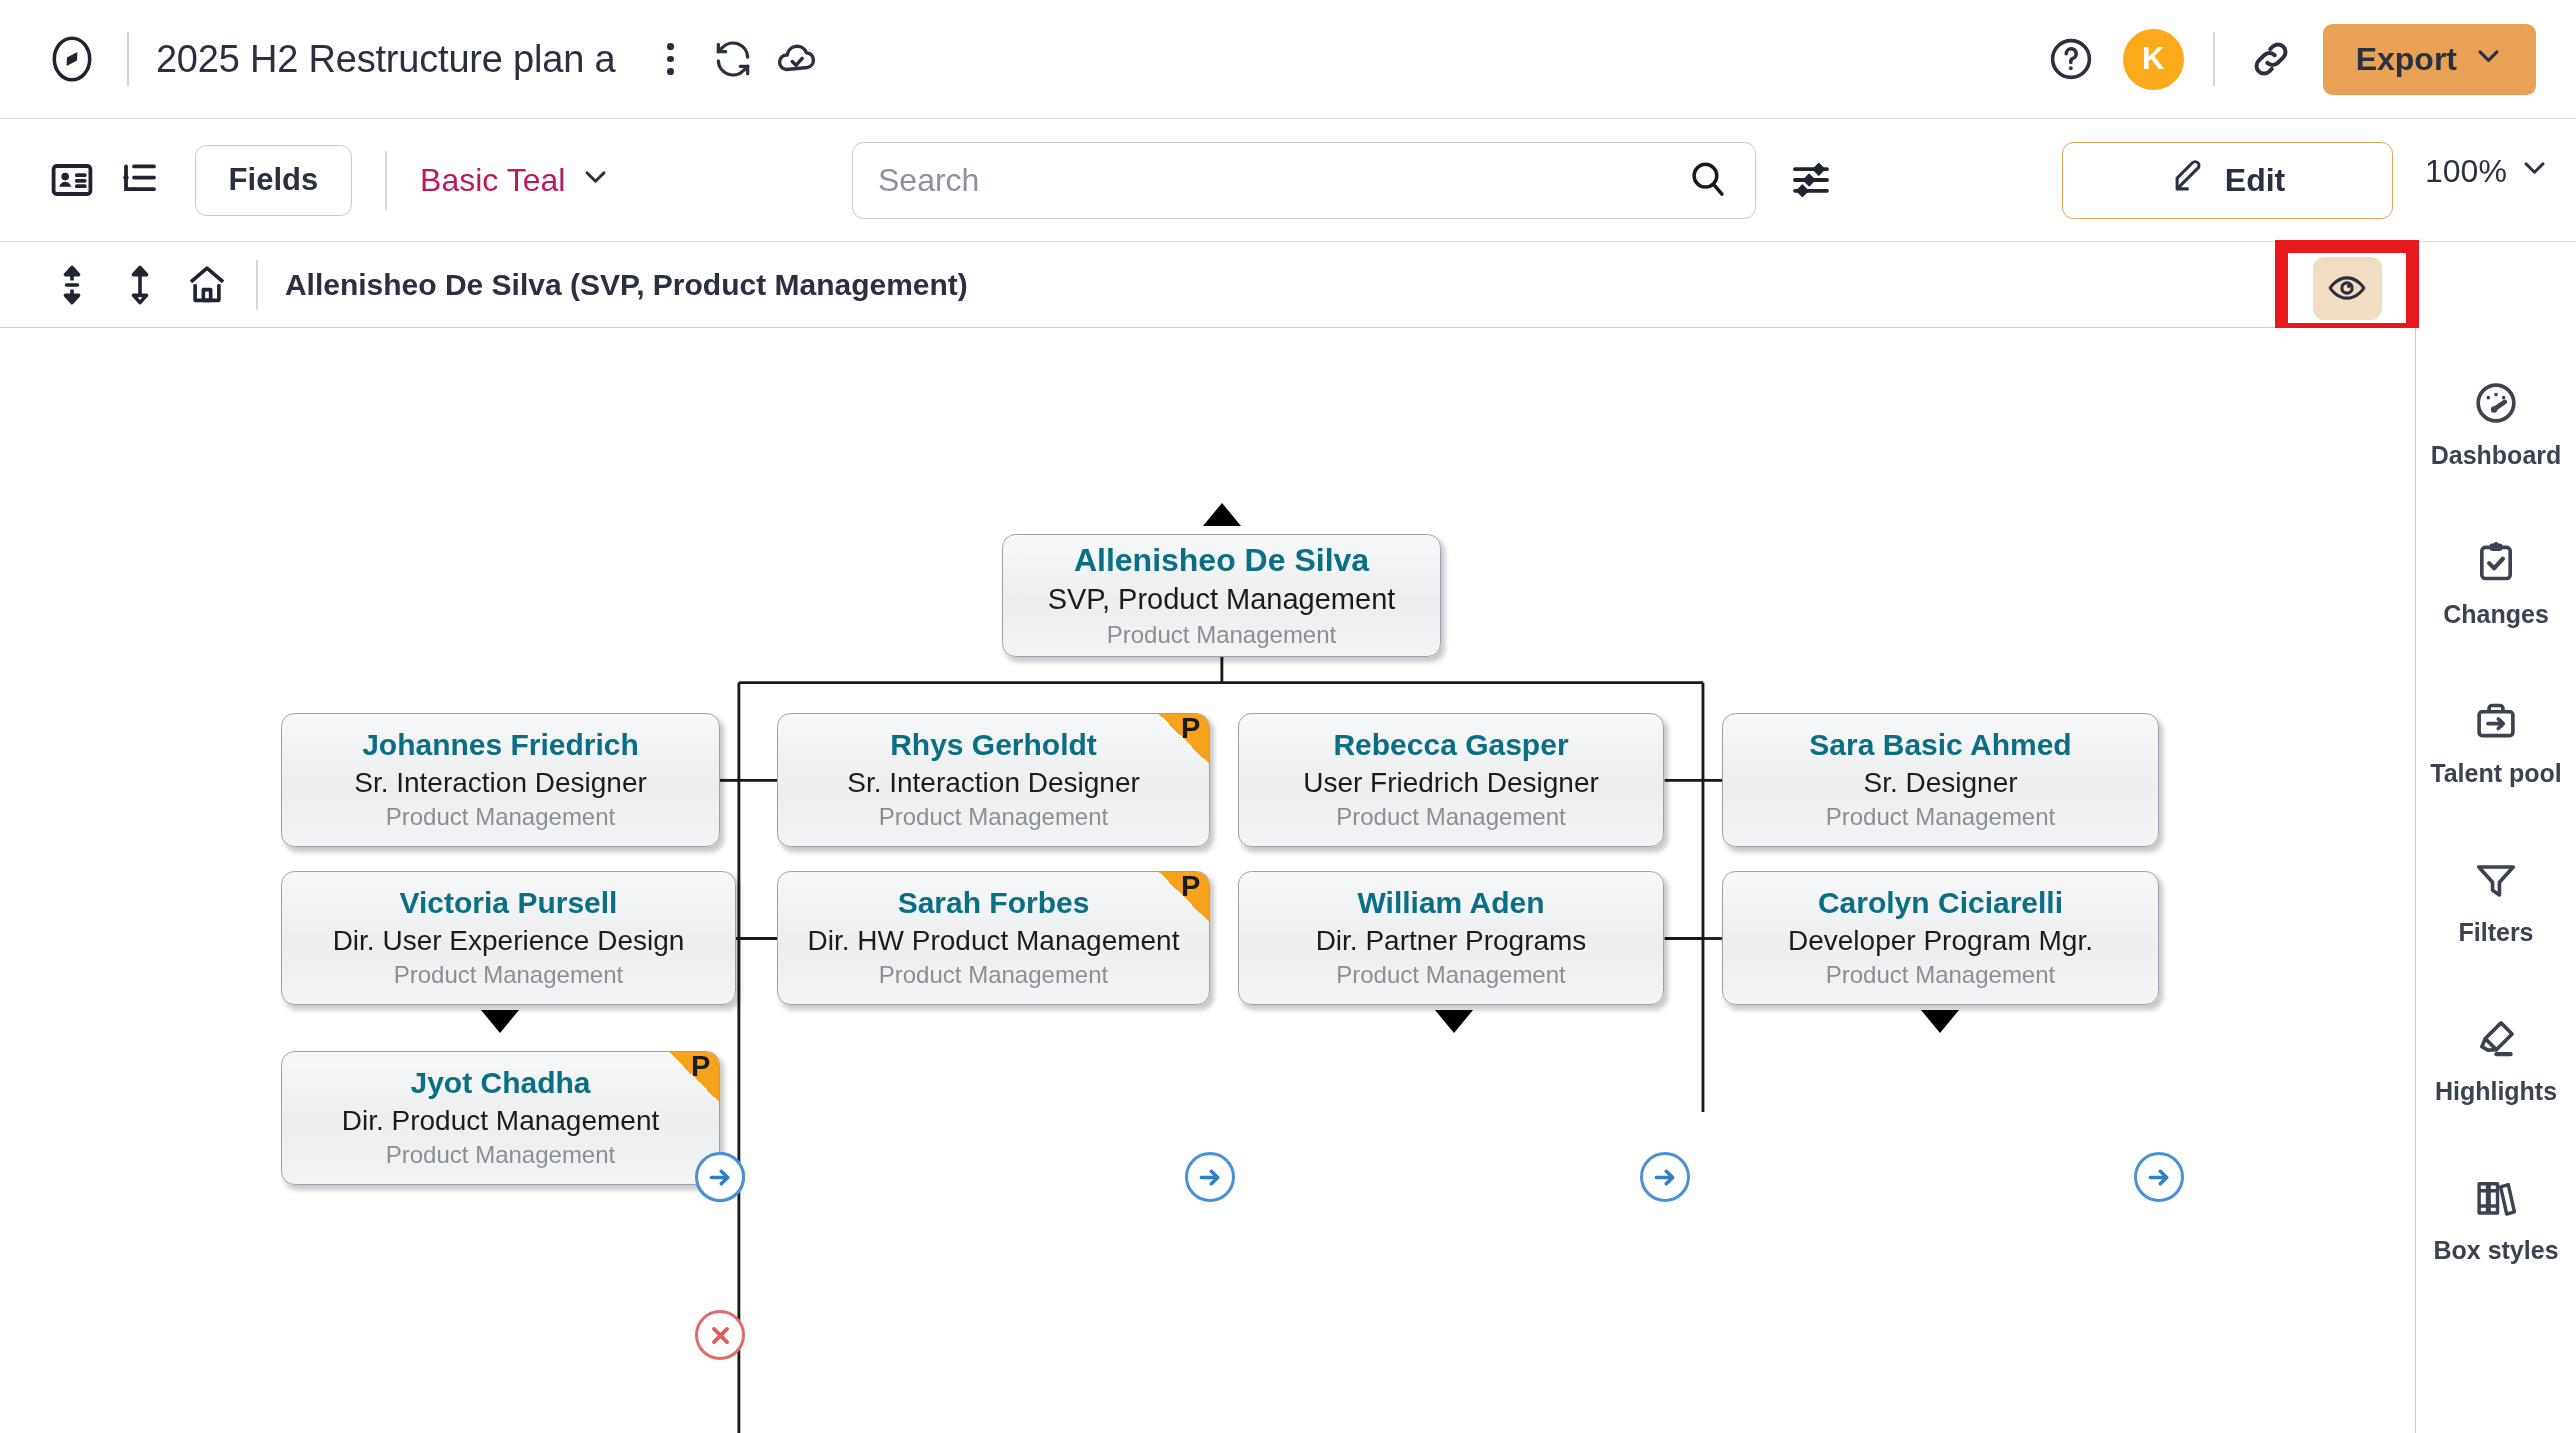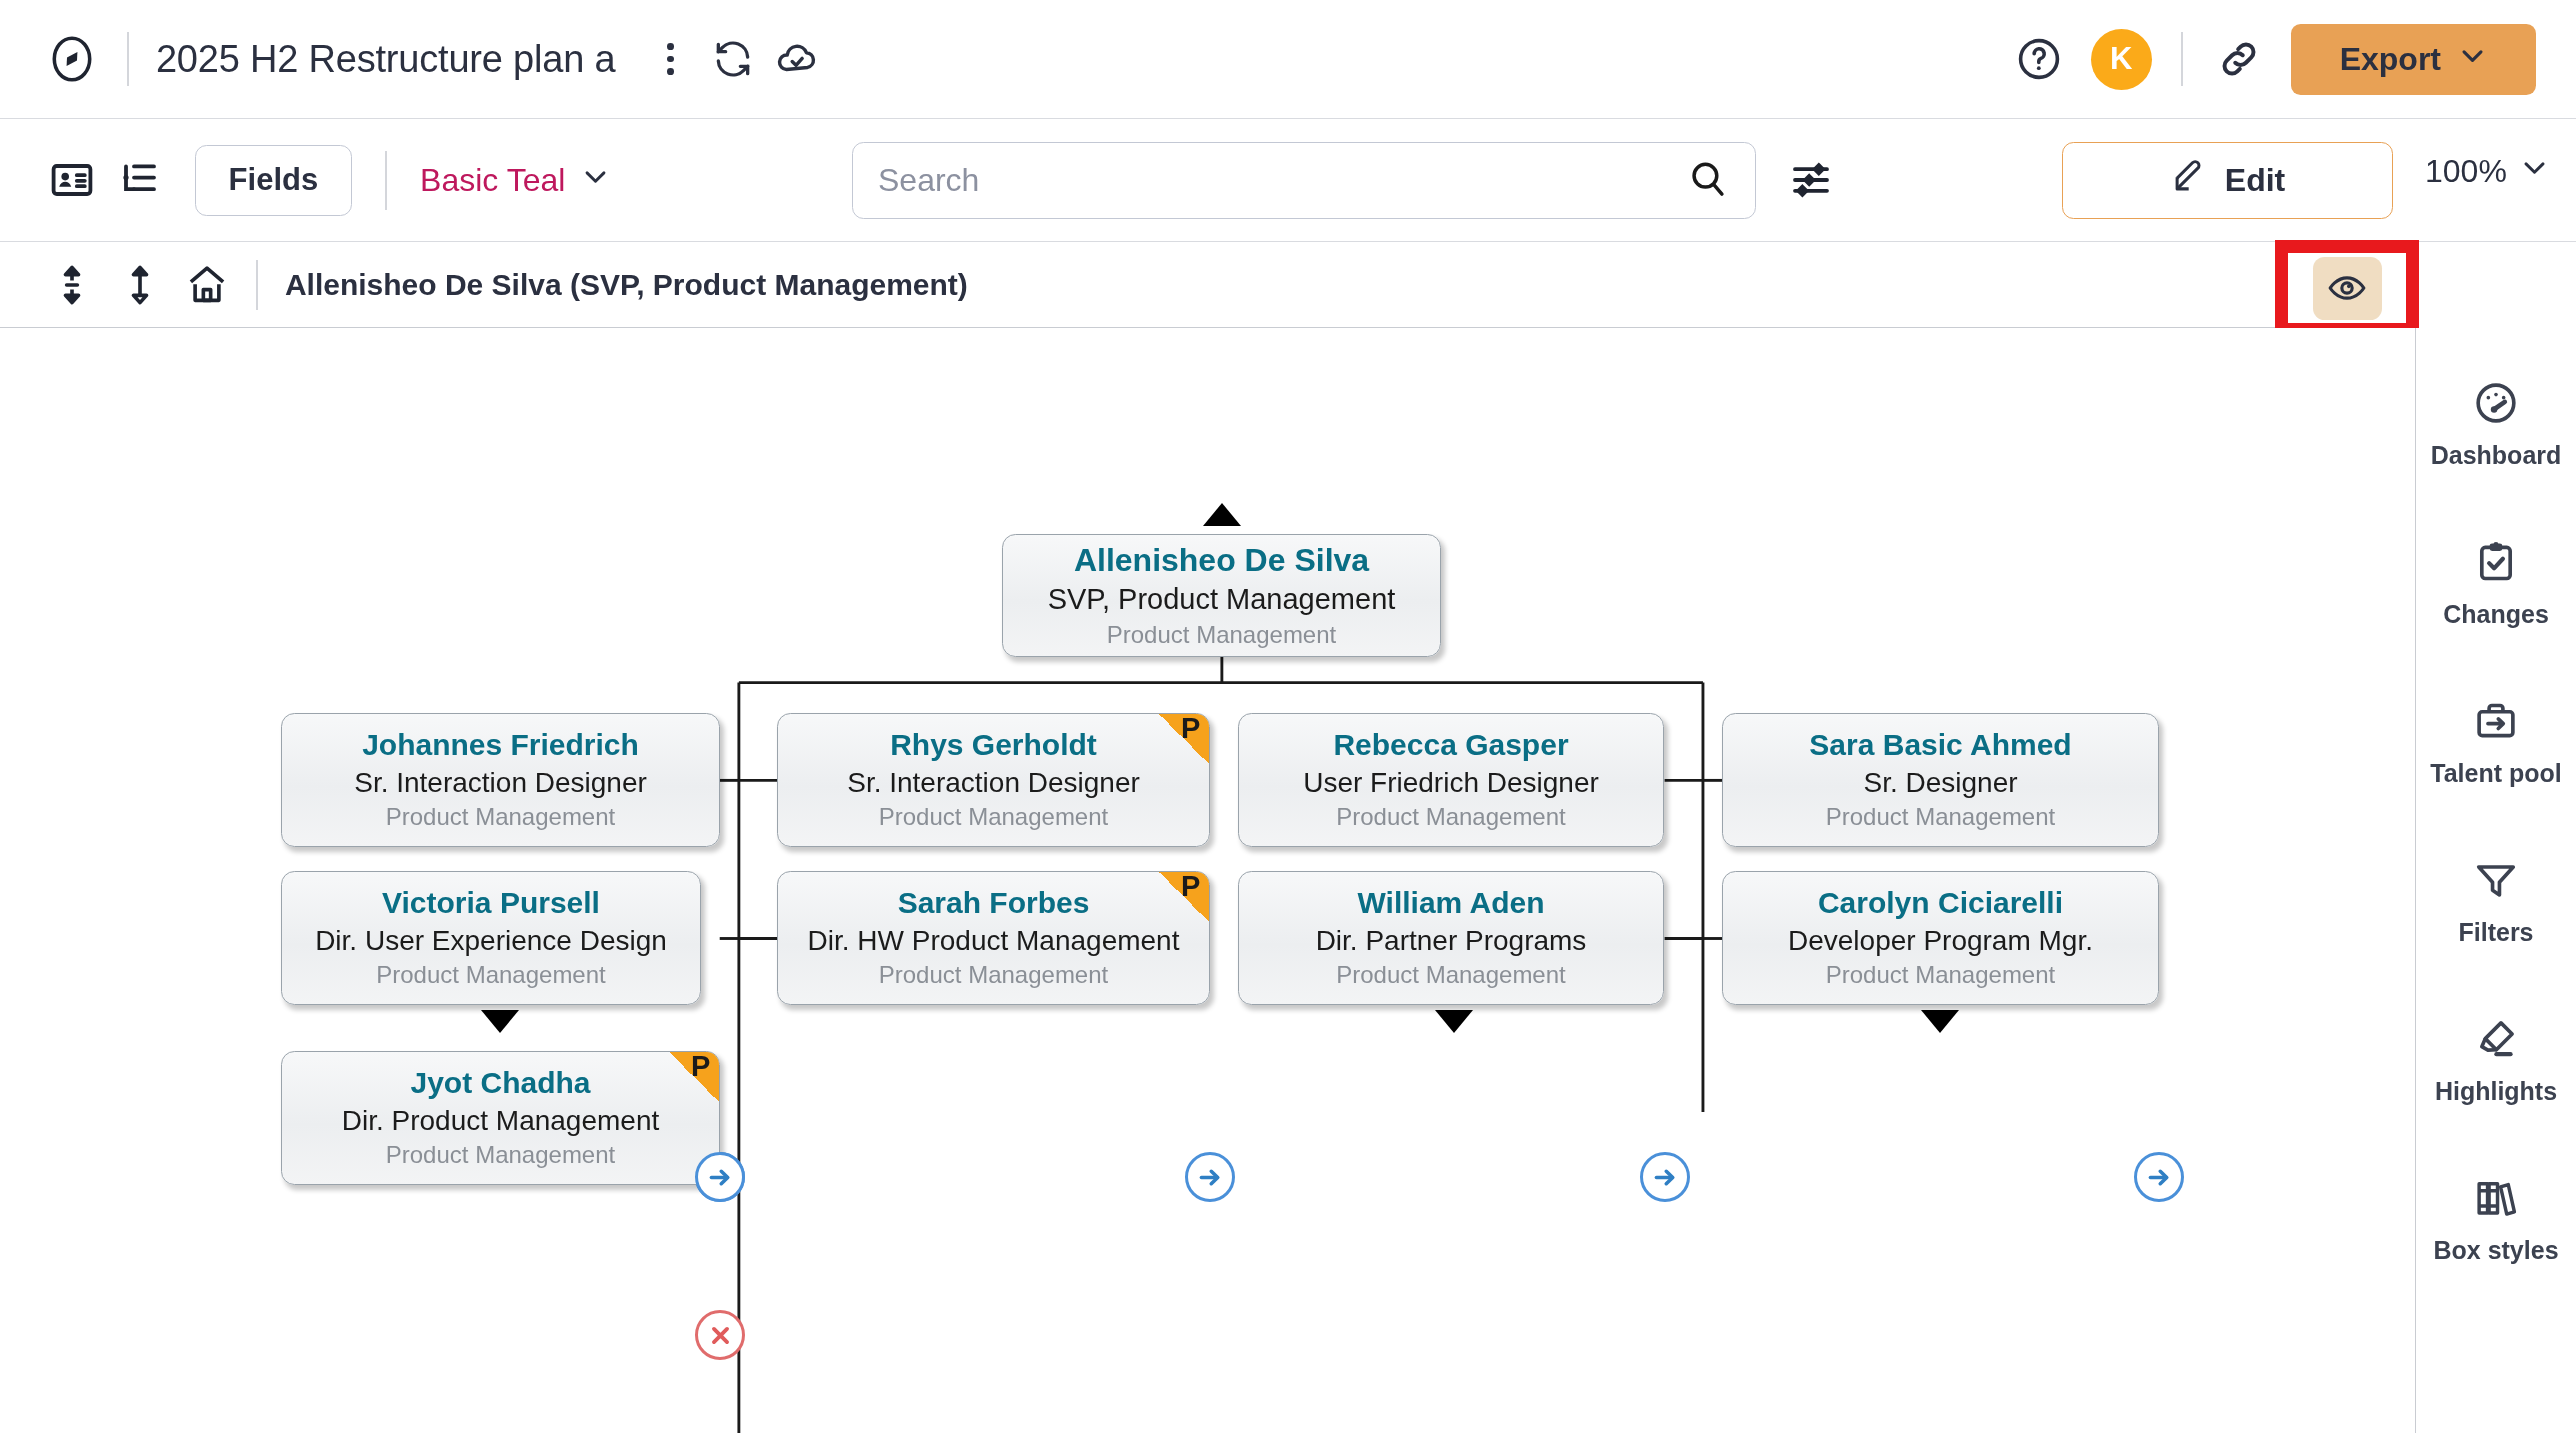--- a/index.html
+++ b/index.html
@@ -28,21 +28,21 @@
   .kebab i { width: 6.7px; height: 6.7px; border-radius: 50%; background:#2b3040; display:block; }
   .tb-icon { width: 54px; height: 54px; display:flex; align-items:center; justify-content:center; }
   .topbar-right { margin-left: auto; display: flex; align-items: center; gap: 0; padding-right: 40px; }
   .avatar {
     width: 61px; height: 61px; border-radius: 50%; background: #fbaa19;
     color:#fff; font-size: 31px; font-weight: 600;
     display:flex; align-items:center; justify-content:center; margin-left: 25px;
   }
   .export-btn {
     background: #e8a155; color: #2b3040; font-size: 32px; font-weight: 700;
-    border-radius: 9.6px; height: 71px; padding: 0 49px;
+    border-radius: 9.6px; height: 71px; padding: 0 33px;
     display:flex; align-items:center; gap: 17px; margin-left: 25px; cursor:pointer;
   }
 
   
   .toolbar {
     position: absolute; left: 0; top: 119px; width: 2576px; height: 123px;
     background: #fff; border-bottom: 1.9px solid #d9dbe0;
     display: flex; align-items: center;
   }
   .tbar-icon { width: 59px; height: 59px; display:flex; align-items:center; justify-content:center; cursor:pointer; }
@@ -356,21 +356,21 @@
       <div class="tt">Sr. Interaction Designer</div>
       <div class="dp">Product Management</div>
     </div>
     <div class="badge arrow" style="left:695px; top:824px;">
         <svg width="31" height="31" viewBox="0 0 24 24" fill="none" stroke="#2f7fc4" stroke-width="2.8" stroke-linecap="round" stroke-linejoin="round">
           <path d="M5 12h12"></path>
           <path d="M12.6 7.2 17.6 12l-5 4.8"></path>
         </svg>
       </div>
 
-    <div class="node" style="left:281px; top:543px; width:420px; height:134px;">
+    <div class="node" style="left:281px; top:543px; width:455px; height:134px;">
       <div class="nm">Victoria Pursell</div>
       <div class="tt">Dir. User Experience Design</div>
       <div class="dp">Product Management</div>
     </div>
     <div class="tri down" style="left:481px; top:682px;"></div>
 
     <div class="node" style="left:281px; top:723px; width:439px; height:134px;">
       <div class="pflag">
           <span>P</span>
         </div>

